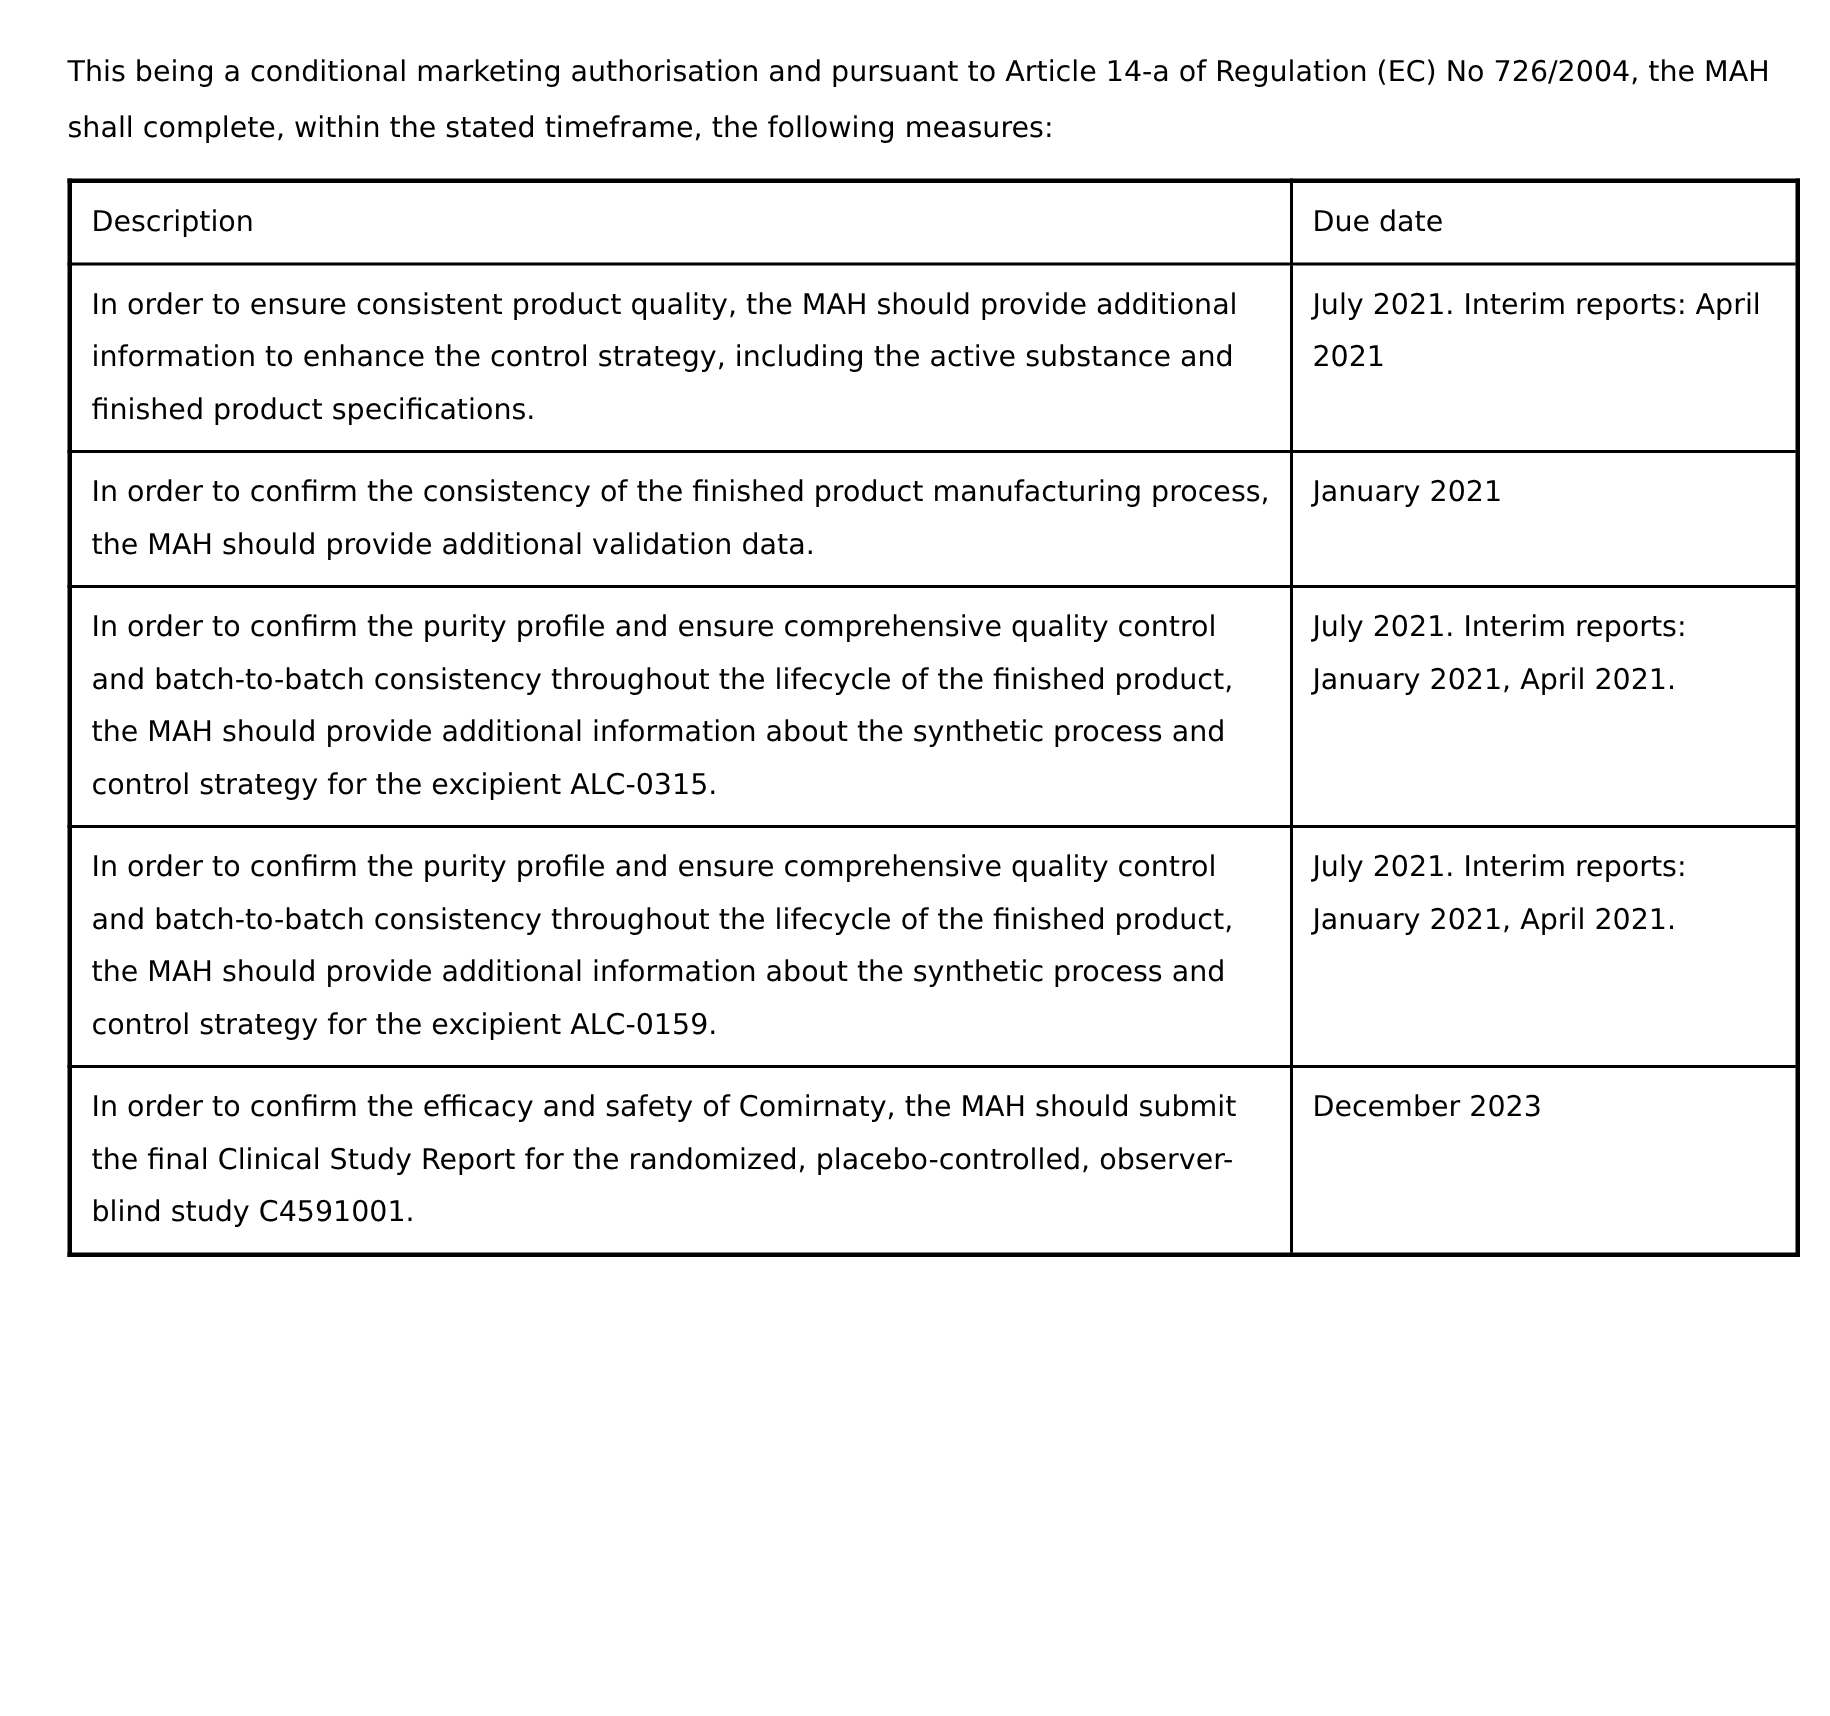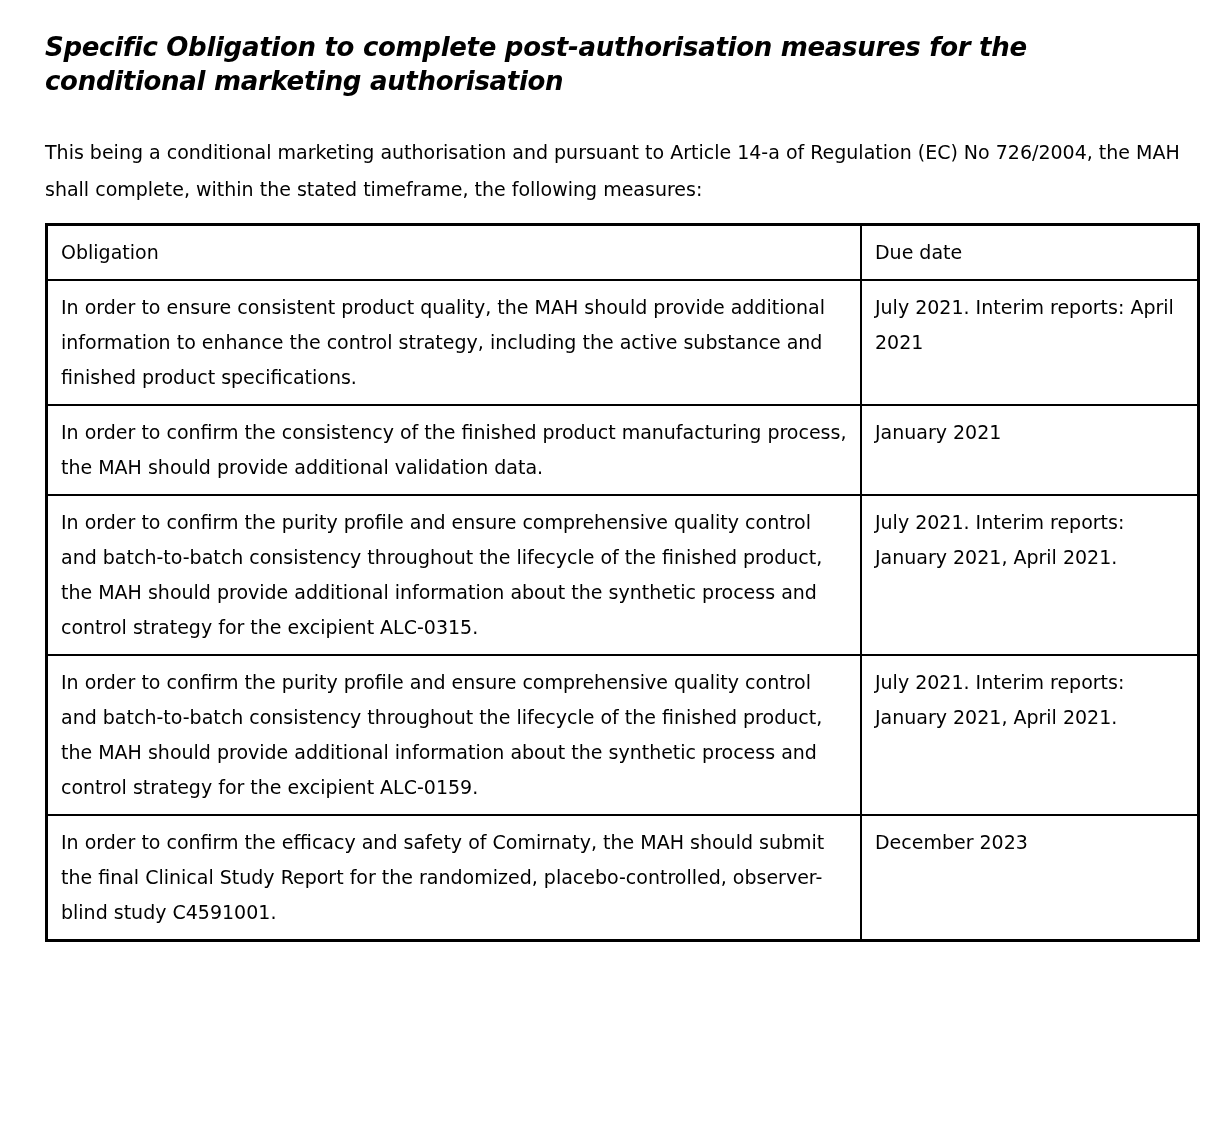--- a/index.html
+++ b/index.html
@@ -48,32 +48,31 @@
   }
   tr.header-row th {
     height: 54px;
   }
 </style>
 </head>
 <body>
 
 <div class="page">
 
-  <h1 class="doc-title">Specific Obligation to complete post-authorisation measures for the conditional marketing authorisation</h1>
 
   <p class="intro">This being a conditional marketing authorisation and pursuant to Article 14-a of Regulation (EC) No 726/2004, the MAH shall complete, within the stated timeframe, the following measures:</p>
 
   <table class="obligations">
     <colgroup>
       <col class="col-desc">
       <col class="col-due">
     </colgroup>
     <tbody>
       <tr class="header-row">
-        <th>Obligation</th>
+        <th>Description</th>
         <th>Due date</th>
       </tr>
       <tr>
         <td>In order to ensure consistent product quality, the MAH should provide additional information to enhance the control strategy, including the active substance and finished product specifications.</td>
         <td>July 2021. Interim reports: April 2021</td>
       </tr>
       <tr>
         <td>In order to confirm the consistency of the finished product manufacturing process, the MAH should provide additional validation data.</td>
         <td>January 2021</td>
       </tr>

